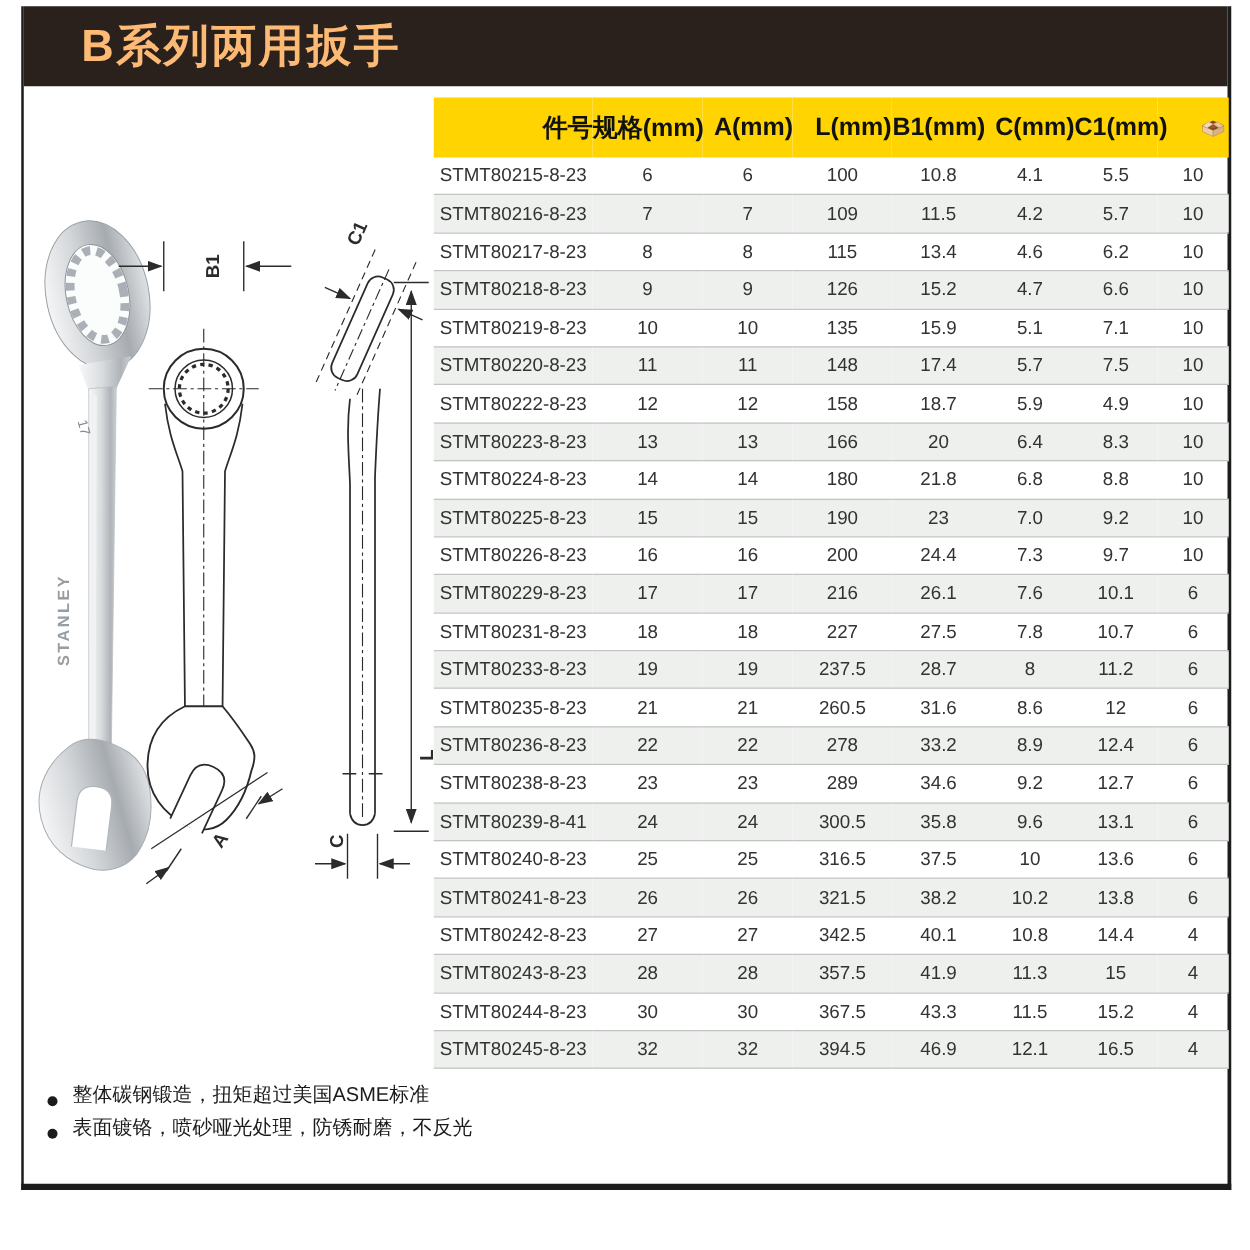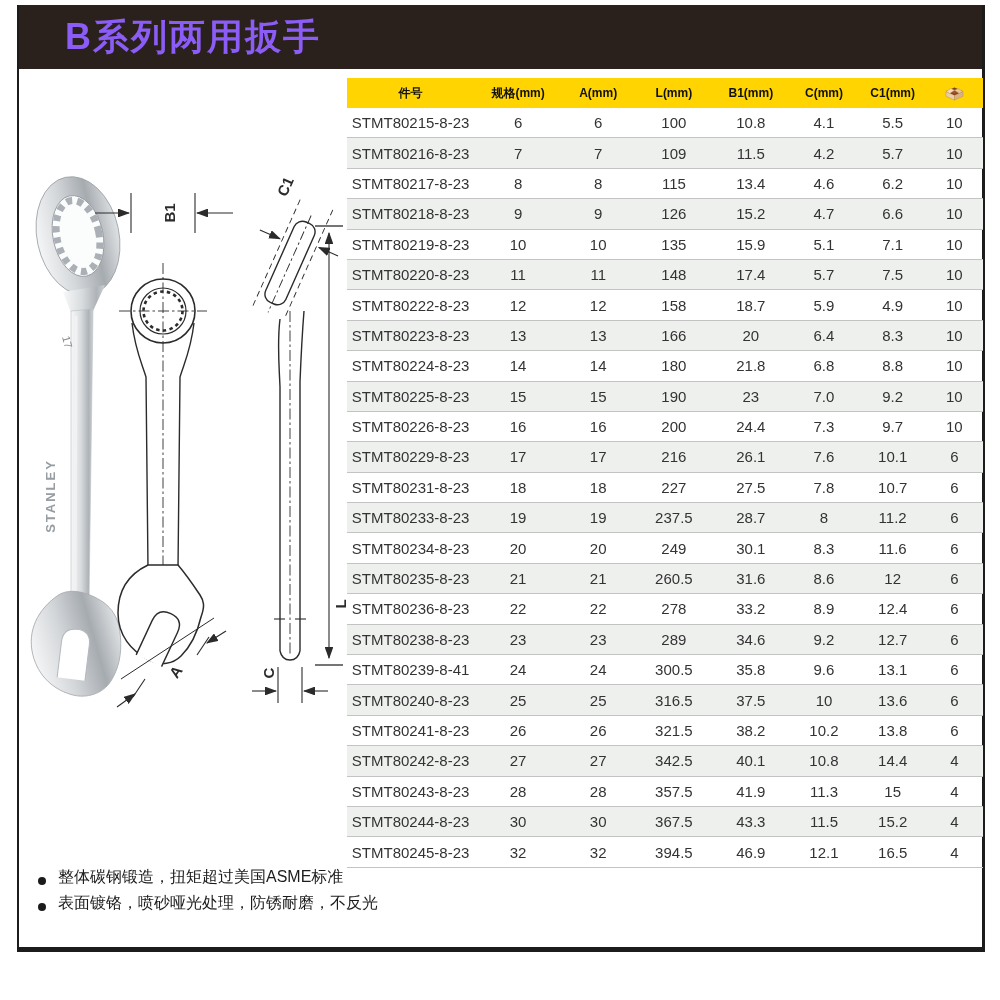--- a/index.html
+++ b/index.html
@@ -7,42 +7,42 @@
     width:1000px;height:1000px;background:#ffffff;position:relative;
     font-family:"Liberation Sans","DejaVu Sans",sans-serif;
     -webkit-font-smoothing:antialiased;
   }
   .frame{
     position:absolute;left:17px;top:5px;width:968px;height:947px;
     box-sizing:border-box;background:#fff;
     border-left:2px solid #1c1c1c;border-right:3px solid #1c1c1c;border-bottom:5px solid #1c1c1c;
   }
   .titlebar{
-    height:64px;background:#2b211c;color:#8b5cf6;
+    height:64px;background:#2b211c;color:#fdba74;
     display:flex;align-items:center;padding-left:46px;box-sizing:border-box;
     font-size:36px;font-weight:bold;letter-spacing:2px;
   }
   .fig{position:absolute;left:2px;top:146px;width:332px;height:566px;}
   .fig text{font-family:"Liberation Sans","DejaVu Sans",sans-serif;}
   .dimlabel{font-size:15px;font-weight:bold;fill:#2b2b2b;}
   table.spec{
     position:absolute;left:328px;top:73px;width:636px;
     border-collapse:collapse;table-layout:fixed;
   }
   table.spec col.c0{width:20%}
   table.spec col.c1{width:13.8%}
   table.spec col.c2{width:11.4%}
   table.spec col.c3{width:12.4%}
   table.spec col.c4{width:11.8%}
   table.spec col.c5{width:11.2%}
   table.spec col.c6{width:10.4%}
   table.spec col.c7{width:9%}
   table.spec th{
-    background:#FFD400;color:#111;font-size:12px;font-weight:bold;
-    height:30px;padding:0;text-align:center;white-space:nowrap;
+    background:#FFD400;color:#111;font-size:20px;font-weight:bold;
+    height:48px;padding:0;text-align:right;white-space:nowrap;
   }
   table.spec td{
     font-size:15px;color:#333;text-align:center;height:29.4px;padding:0;
     border-bottom:1px solid #c3c3c3;white-space:nowrap;
   }
   table.spec tbody tr:nth-child(even){background:#eef0ee;}
   ul.features{
     position:absolute;left:12px;top:861px;width:384px;
     margin:0;padding:0;list-style:none;
   }
@@ -333,30 +333,20 @@
           <td>STMT80233-8-23</td>
           <td>19</td>
           <td>19</td>
           <td>237.5</td>
           <td>28.7</td>
           <td>8</td>
           <td>11.2</td>
           <td>6</td>
         </tr>
         <tr>
-          <td>STMT80234-8-23</td>
-          <td>20</td>
-          <td>20</td>
-          <td>249</td>
-          <td>30.1</td>
-          <td>8.3</td>
-          <td>11.6</td>
-          <td>6</td>
-        </tr>
-        <tr>
           <td>STMT80235-8-23</td>
           <td>21</td>
           <td>21</td>
           <td>260.5</td>
           <td>31.6</td>
           <td>8.6</td>
           <td>12</td>
           <td>6</td>
         </tr>
         <tr>

